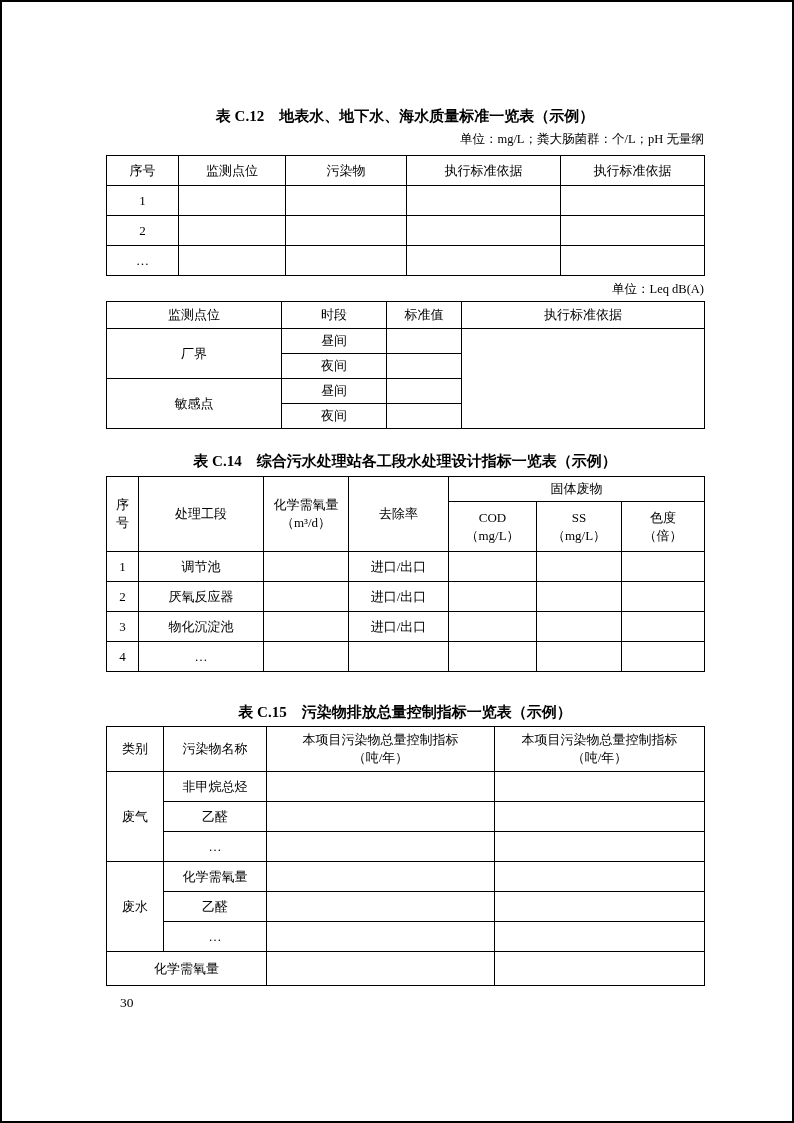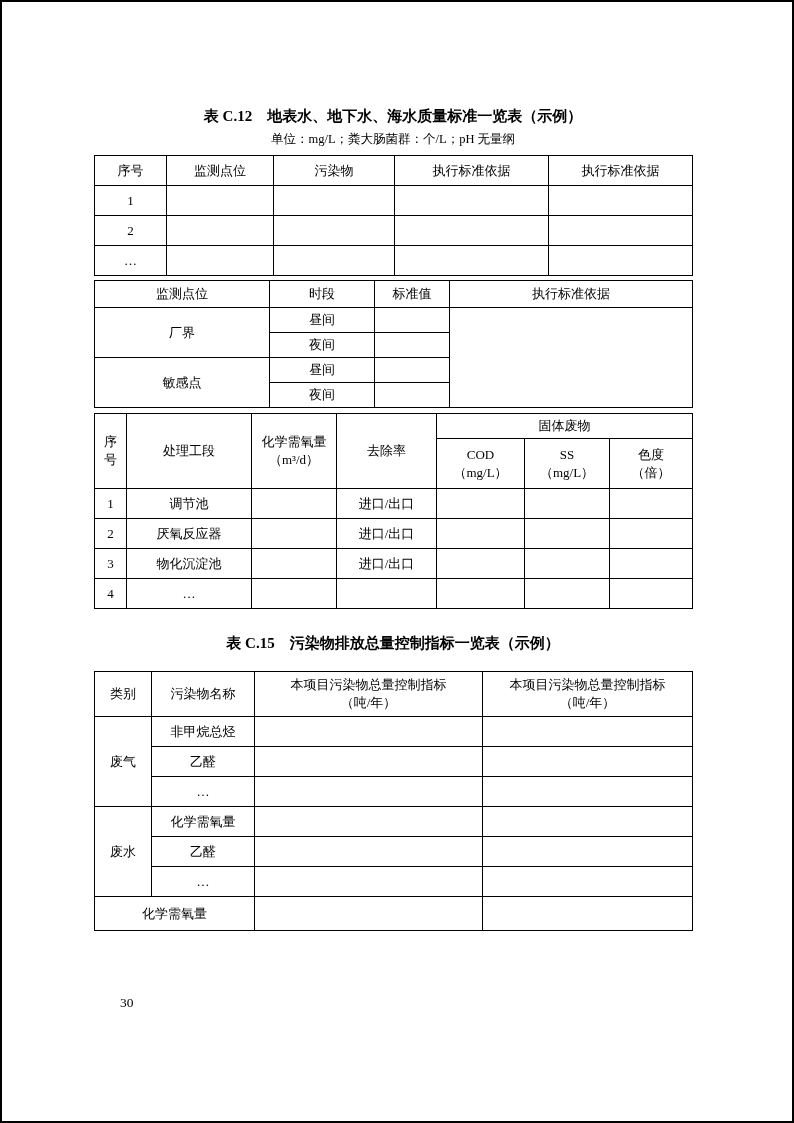--- a/index.html
+++ b/index.html
@@ -7,30 +7,30 @@
     position: relative;
     width: 794px;
     height: 1123px;
     box-sizing: border-box;
     border: 2px solid #000;
     background: #fff;
     color: #000;
     font-family: "Liberation Serif", "DejaVu Serif", serif;
     overflow: hidden;
   }
-  .content { position: absolute; left: 92px; top: 104px; width: 598px; }
+  .content { position: absolute; left: 104px; top: 104px; width: 598px; }
   .caption {
     font-size: 15px;
     font-weight: bold;
     text-align: center;
     line-height: 20px;
   }
   .unit {
     font-size: 12.5px;
-    text-align: center;
+    text-align: right;
     line-height: 16px;
     margin-top: 5px;
   }
   table.tbl {
     border-collapse: collapse;
     table-layout: fixed;
     width: 598px;
   }
   table.tbl td {
     border: 1px solid #000;
@@ -38,24 +38,24 @@
     text-align: center;
     vertical-align: middle;
     padding: 1px 2px;
     box-sizing: border-box;
     line-height: 1.35;
     overflow: hidden;
   }
   .mt8  { margin-top: 8px; }
   .mt4  { margin-top: 4px; }
   .mt5  { margin-top: 5px; }
-  .mt3  { margin-top: 18px; }
+  .mt3  { margin-top: 4px; }
   .cap2 { margin-top: 24px; }
   .cap3 { margin-top: 22px; }
-  .cap4 { margin-top: 24px; }
+  .cap4 { margin-top: 30px; }
   .vwrap {
     width: 15px;
     margin: 0 auto;
     word-break: break-all;
     line-height: 1.35;
   }
   .page-number {
     position: absolute;
     left: 118px;
     top: 993px;
@@ -103,20 +103,21 @@
       <tr style="height:30px">
         <td>…</td>
         <td></td>
         <td></td>
         <td></td>
         <td></td>
       </tr>
     </tbody>
       </table>
 
+    <div class="unit">单位：Leq dB(A)</div>
     <table class="tbl mt4">
       <colgroup>
         <col style="width:175px">
           <col style="width:105px">
           <col style="width:75px">
           <col style="width:243px">
       </colgroup>
       <tbody>
           <tr style="height:27px">
         <td>监测点位</td>
@@ -139,20 +140,21 @@
         <td>昼间</td>
         <td></td>
       </tr>
       <tr style="height:25px">
         <td>夜间</td>
         <td></td>
       </tr>
     </tbody>
       </table>
 
+    <div class="caption cap3">表 C.14　综合污水处理站各工段水处理设计指标一览表（示例）</div>
     <table class="tbl mt5">
       <colgroup>
         <col style="width:32px">
           <col style="width:125px">
           <col style="width:85px">
           <col style="width:100px">
           <col style="width:88px">
           <col style="width:85px">
           <col style="width:83px">
       </colgroup>

